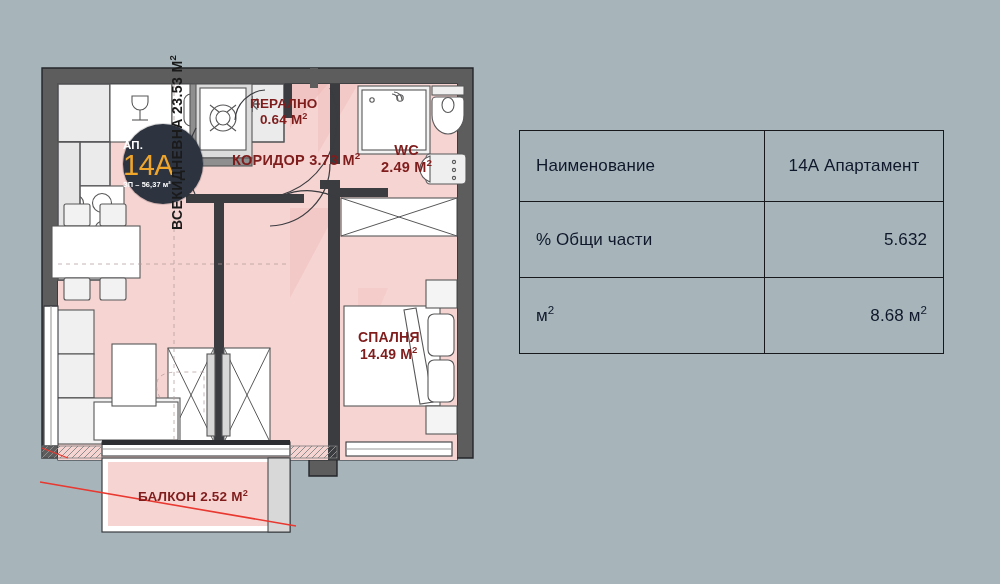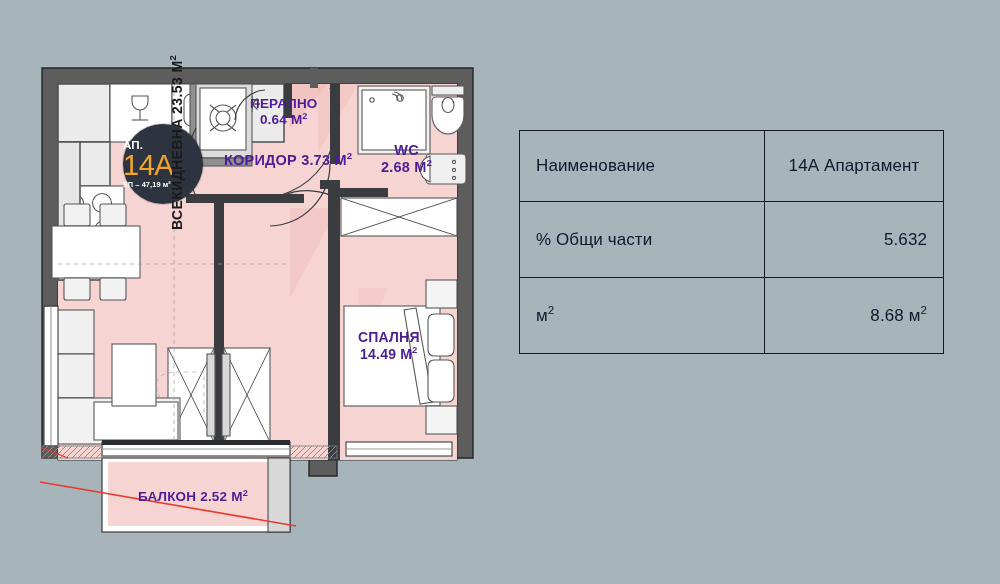--- a/index.html
+++ b/index.html
@@ -25,30 +25,30 @@
     display:flex;flex-direction:column;align-items:flex-start;justify-content:center;
     line-height:1;
     box-shadow:0 0 0 1px rgba(0,0,0,.15);
   }
   #apt-badge .b-pre{color:#ffffff;font-size:11.5px;font-weight:700;letter-spacing:.2px;margin-bottom:1px;}
   #apt-badge .b-num{color:#f0a62b;font-size:29px;font-weight:400;letter-spacing:-.5px;margin:-1px 0 1px 0;}
   #apt-badge .b-sub{color:#ffffff;font-size:7.4px;font-weight:700;letter-spacing:.1px;}
 
   
   .rlabel{
-    position:absolute;color:#4c1d95;font-weight:700;
+    position:absolute;color:#7f1d1d;font-weight:700;
     text-align:center;line-height:1.18;white-space:nowrap;
     letter-spacing:.2px;
   }
   .rlabel .ln1{display:block;}
   .rlabel .ln2{display:block;}
   .sup{font-size:.68em;vertical-align:super;line-height:0;}
 
   #lbl-peralno{left:250px;top:96px;font-size:13.5px;}
-  #lbl-koridor{left:224px;top:152px;font-size:14.5px;}
+  #lbl-koridor{left:232px;top:152px;font-size:14.5px;}
   #lbl-wc{left:381px;top:142px;font-size:14.5px;}
   #lbl-spalnia{left:358px;top:329px;font-size:14px;text-align:center;}
   #lbl-balkon{left:138px;top:489px;font-size:13.5px;}
 
   #lbl-vsekidnevna{
     position:absolute;left:169px;top:230px;
     color:#1a1a1a;font-weight:700;font-size:14px;letter-spacing:.4px;
     white-space:nowrap;
     transform:rotate(-90deg);transform-origin:left top;
   }
@@ -300,36 +300,36 @@
       <g stroke="#b09a9a" stroke-width=".9" stroke-dasharray="4 4" fill="none" opacity=".8">
         <line x1="146" y1="26" x2="146" y2="384"></line>
         <line x1="30" y1="206" x2="262" y2="206"></line>
         <path d="M132,340 q-12,-26 18,-26 h26 v44"></path>
       </g>
     </svg>
 
     <div id="apt-badge" style="left:95px;top:66px;">
       <span class="b-pre">АП.</span>
       <span class="b-num">14A</span>
-      <span class="b-sub">ЗП – 47,19 м²</span>
+      <span class="b-sub">ЗП – 56,37 м²</span>
     </div>
   </div>
 
   <div class="rlabel" id="lbl-peralno">
     <span class="ln1">ПЕРАЛНО</span>
     <span class="ln2"><span>0.64 М</span><span class="sup">2</span></span>
   </div>
 
   <div class="rlabel" id="lbl-koridor">
     <span>КОРИДОР 3.73 М</span><span class="sup">2</span>
   </div>
 
   <div class="rlabel" id="lbl-wc">
     <span class="ln1">WC</span>
-    <span class="ln2"><span>2.68 М</span><span class="sup">2</span></span>
+    <span class="ln2"><span>2.49 М</span><span class="sup">2</span></span>
   </div>
 
   <div class="rlabel" id="lbl-spalnia">
     <span class="ln1">СПАЛНЯ</span>
     <span class="ln2"><span>14.49 М</span><span class="sup">2</span></span>
   </div>
 
   <div class="rlabel" id="lbl-balkon">
     <span>БАЛКОН  2.52 М</span><span class="sup">2</span>
   </div>

